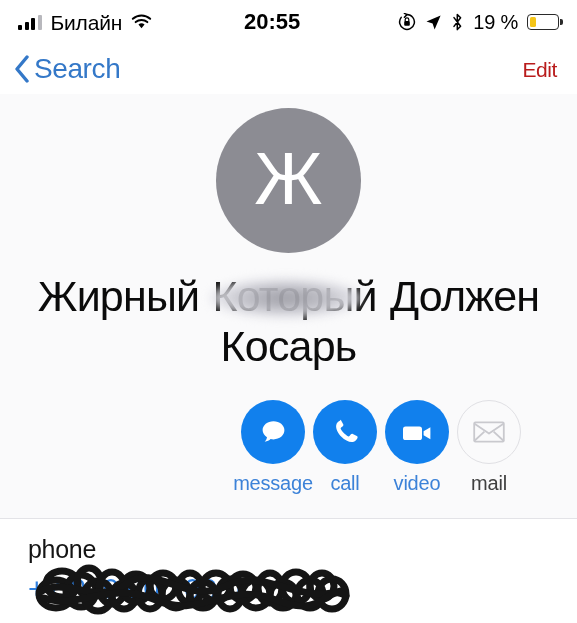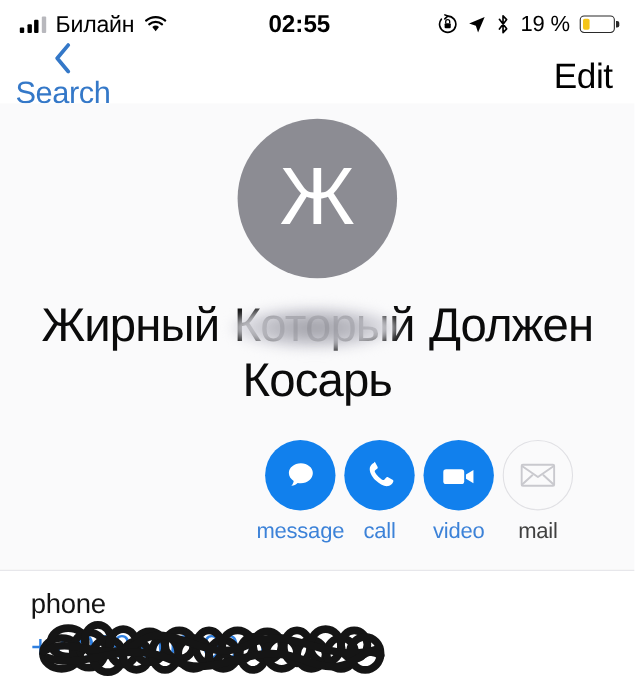--- a/index.html
+++ b/index.html
@@ -132,41 +132,39 @@
     height: 50px;
     display: flex;
     align-items: center;
     justify-content: space-between;
     padding: 0 20px 0 14px;
     box-sizing: border-box;
     background: #ffffff;
   }
   .nav-back {
     display: flex;
-    align-items: center;
     gap: 4px;
     color: #3478c8;
     cursor: pointer;
-    flex-direction: column;
   }
   .chevron-left-icon {
     width: 16px;
     height: 28px;
     display: block;
   }
   .nav-back-label {
     font-size: 28px;
     letter-spacing: -0.4px;
     color: #3478c8;
     line-height: 1;
   }
   .nav-edit {
-    font-size: 32px;
+    font-size: 21px;
     letter-spacing: -0.4px;
-    color: #000000;
+    color: #b91c1c;
     line-height: 1;
     cursor: pointer;
   }
 
   
   .contact-card {
     position: absolute;
     top: 94px;
     left: 0;
     width: 577px;
@@ -325,21 +323,21 @@
       <span>
         <svg class="wifi-icon" viewBox="0 0 22 16" aria-hidden="true">
           <path d="M11 14.6 L7.8 10.6 A5.2 5.2 0 0 1 14.2 10.6 Z" fill="#000"></path>
           <path d="M4.9 8.1 A9.4 9.4 0 0 1 17.1 8.1" stroke="#000" stroke-width="2.1" fill="none" stroke-linecap="round"></path>
           <path d="M1.9 4.6 A13.8 13.8 0 0 1 20.1 4.6" stroke="#000" stroke-width="2.1" fill="none" stroke-linecap="round"></path>
         </svg>
       </span>
     </div>
 
     <div class="status-center">
-      <span class="status-time">02:55</span>
+      <span class="status-time">20:55</span>
     </div>
 
     <div class="status-right">
       <span>
         <svg class="rotation-lock-icon" viewBox="0 0 18 18" aria-hidden="true">
           <path d="M9 1.6 A7.4 7.4 0 1 1 3.2 4.4" stroke="#000" stroke-width="1.5" fill="none" stroke-linecap="round"></path>
           <path d="M9 1.6 l-2.6 -1.2 M9 1.6 l-2.6 2.6" stroke="#000" stroke-width="1.5" fill="none" stroke-linecap="round"></path>
           <rect x="6.2" y="8.1" width="5.6" height="4.6" rx="0.9" fill="#000"></rect>
           <path d="M7.2 8.1 v-1.5 a1.8 1.8 0 0 1 3.6 0 v1.5" stroke="#000" stroke-width="1.2" fill="none"></path>
         </svg>

